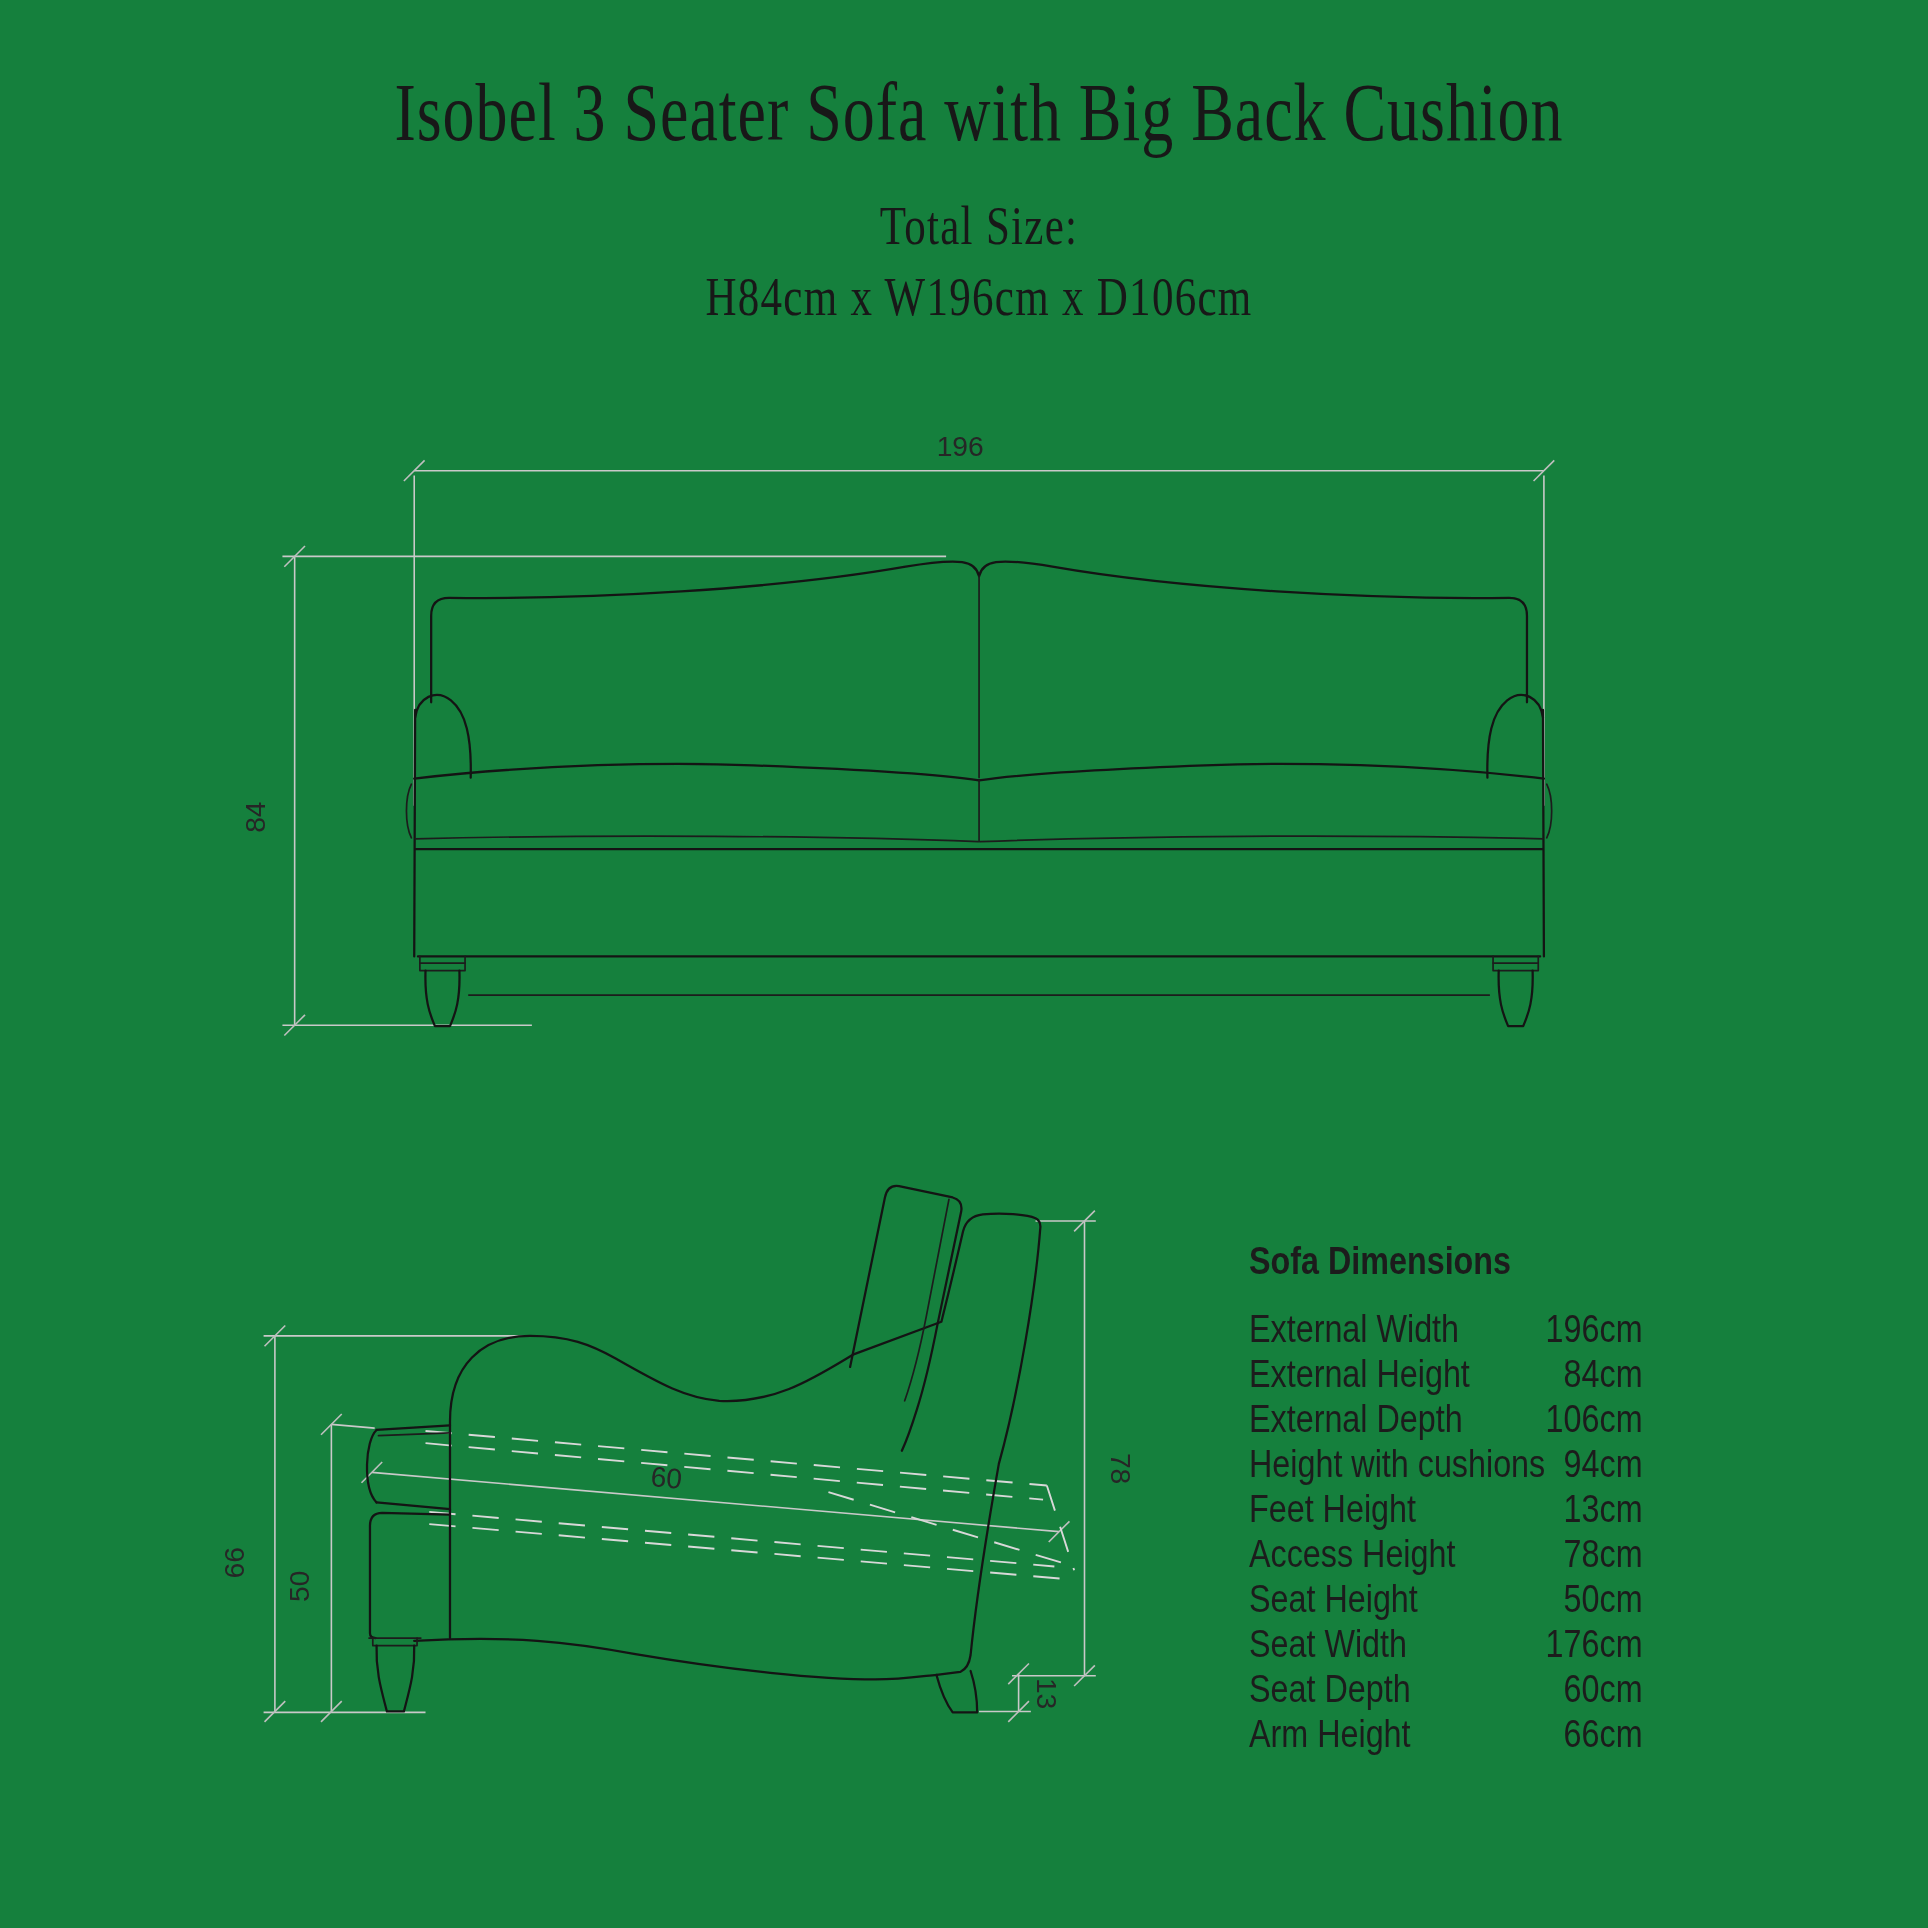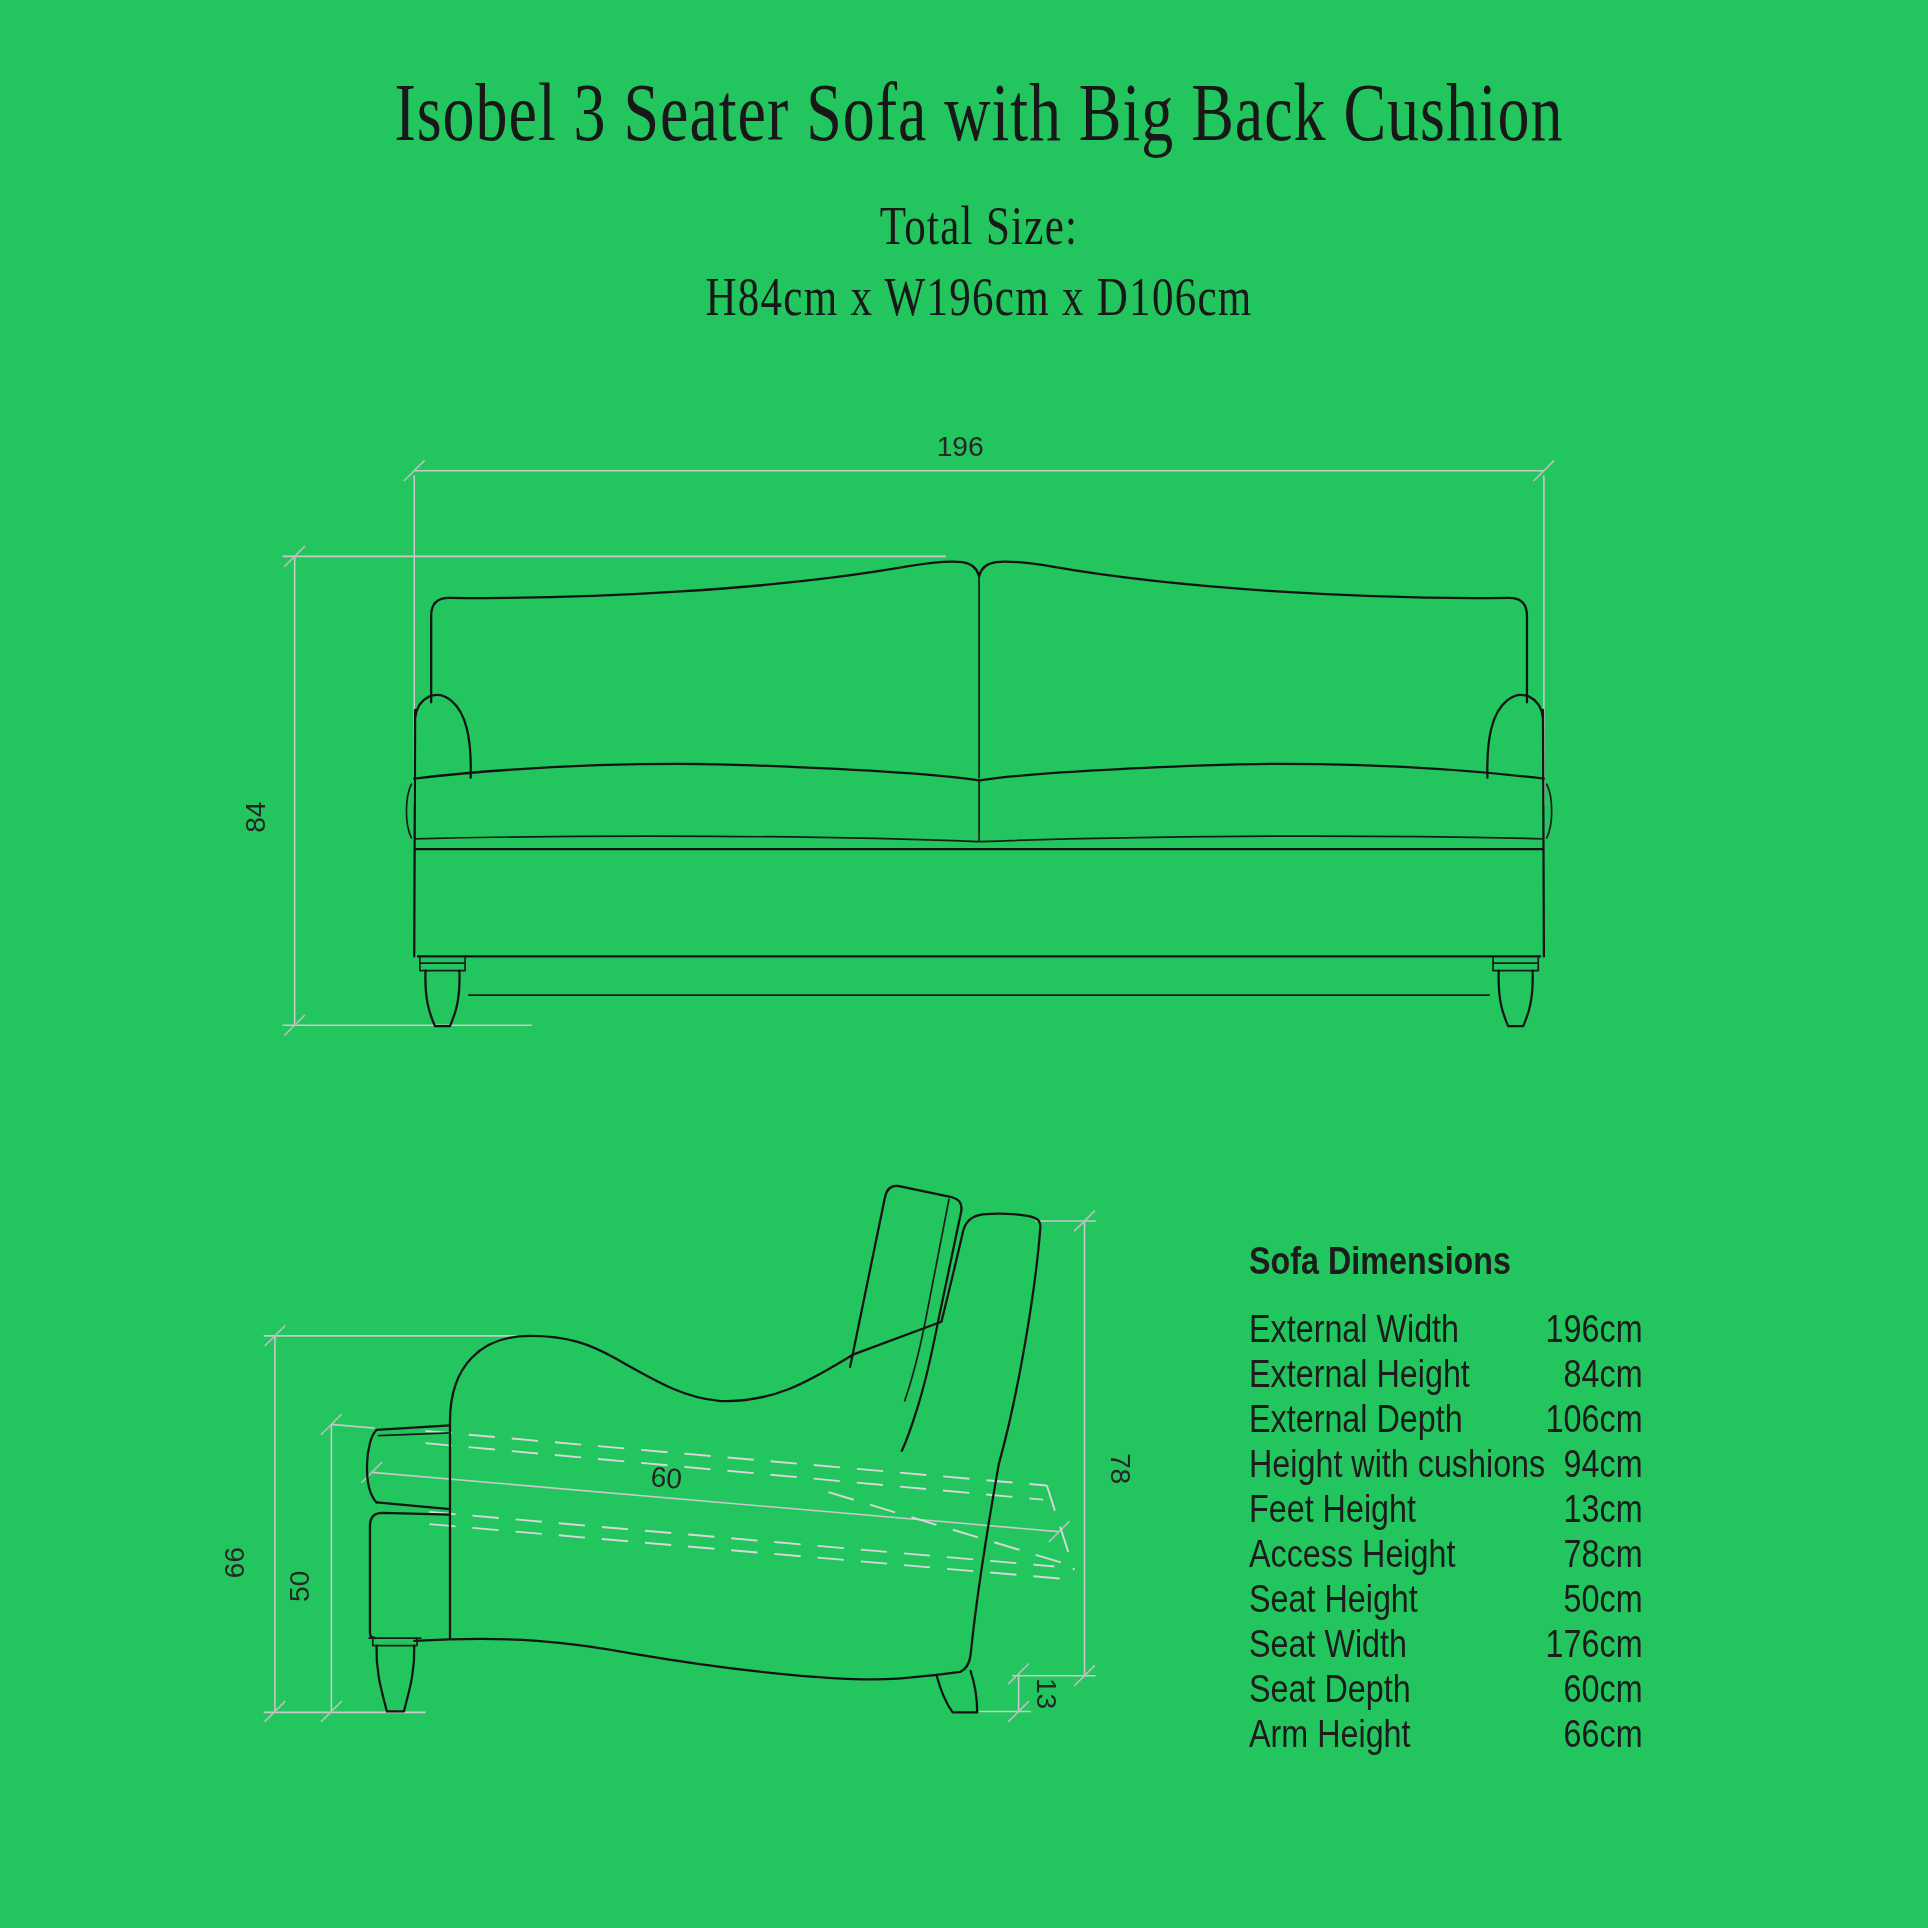--- a/index.html
+++ b/index.html
@@ -1,16 +1,16 @@
 <!DOCTYPE html>
 <html style="font-size:15px"><head>
 <meta charset="utf-8">
 <style>
   html,body{margin:0;padding:0;background:#ffffff;}
-  .page{position:relative;width:1928px;height:1928px;background:#22c55e;overflow:hidden;
+  .page{position:relative;width:1928px;height:1928px;background:#15803d;overflow:hidden;
         font-family:"Liberation Sans",sans-serif;color:#1c1c1c;}
 
   
   .header{position:absolute;top:72px;left:30px;width:1898px;text-align:center;
           transform:scaleY(1.28);transform-origin:top center;
           font-family:"Liberation Serif",serif;color:#181818;}
   .title{font-size:64px;line-height:1;letter-spacing:0.015em;font-weight:400;}
   .total-size-label{margin-top:34px;font-size:43px;line-height:1;letter-spacing:0.03em;}
   .total-size-value{margin-top:13px;font-size:43px;line-height:1;letter-spacing:0.03em;}
 

